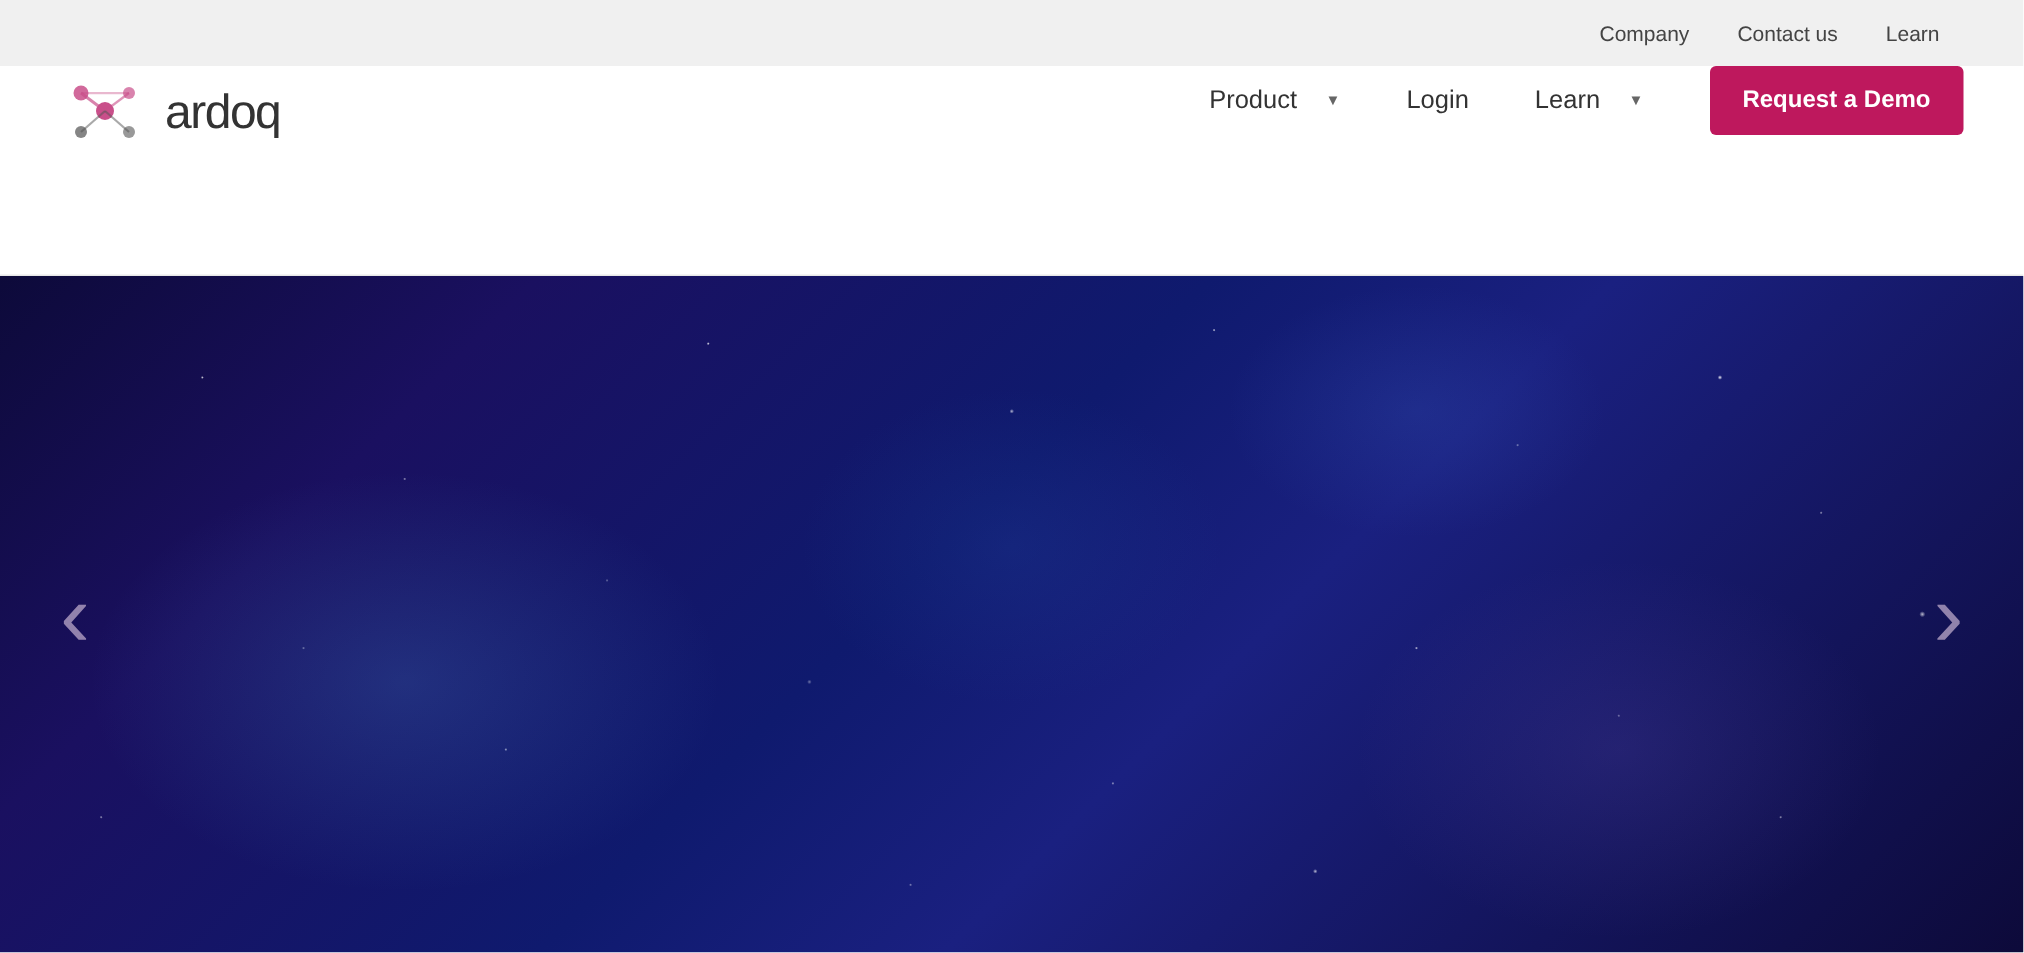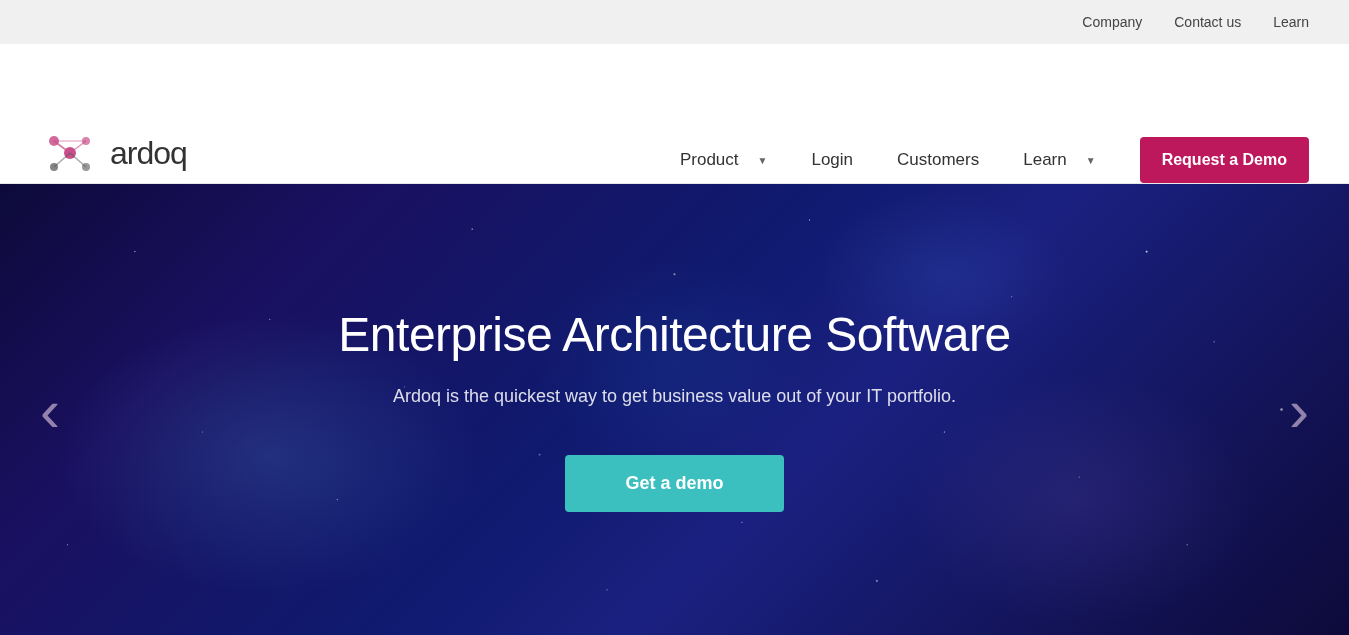--- a/index.html
+++ b/index.html
@@ -5,36 +5,36 @@
     * { margin: 0; padding: 0; box-sizing: border-box; }
     body { font-family: 'Segoe UI', Arial, sans-serif; width: 1349px; overflow-x: hidden; }
 
     
     .top-bar {
       background: #f0f0f0;
       height: 44px;
       display: flex;
       align-items: center;
       justify-content: flex-end;
-      padding: 0 40px;
+      padding: 0 56px;
       gap: 32px;
     }
     .top-bar a {
       font-size: 14px;
       color: #444;
       text-decoration: none;
       cursor: pointer;
     }
 
     
     .main-nav {
       background: #fff;
       height: 140px;
       display: flex;
-      align-items: flex-end;
+      align-items: flex-start;
       padding: 0 40px;
       border-bottom: 1px solid #e8e8e8;
     }
     .logo-area {
       display: flex;
       align-items: center;
       gap: 10px;
       text-decoration: none;
     }
     .logo-icon {
@@ -214,33 +214,25 @@
 
   <div class="nav-links">
     <a class="nav-item">
       <span>Product</span>
       <span class="nav-chevron">▼</span>
     </a>
     <a class="nav-item">
       <span>Login</span>
     </a>
     <a class="nav-item">
-      <span>Customers</span>
-    </a>
-    <a class="nav-item">
       <span>Learn</span>
       <span class="nav-chevron">▼</span>
     </a>
     <button class="btn-demo">Request a Demo</button>
   </div>
 </nav>
 
 <section class="hero">
   <span class="hero-arrow hero-arrow-left">‹</span>
 
-  <div class="hero-content">
-    <h1 class="hero-title">Enterprise Architecture Software</h1>
-    <p class="hero-subtitle">Ardoq is the quickest way to get business value out of your IT portfolio.</p>
-    <button class="btn-get-demo">Get a demo</button>
-  </div>
 
   <span class="hero-arrow hero-arrow-right">›</span>
 </section>
 
 </body></html>

